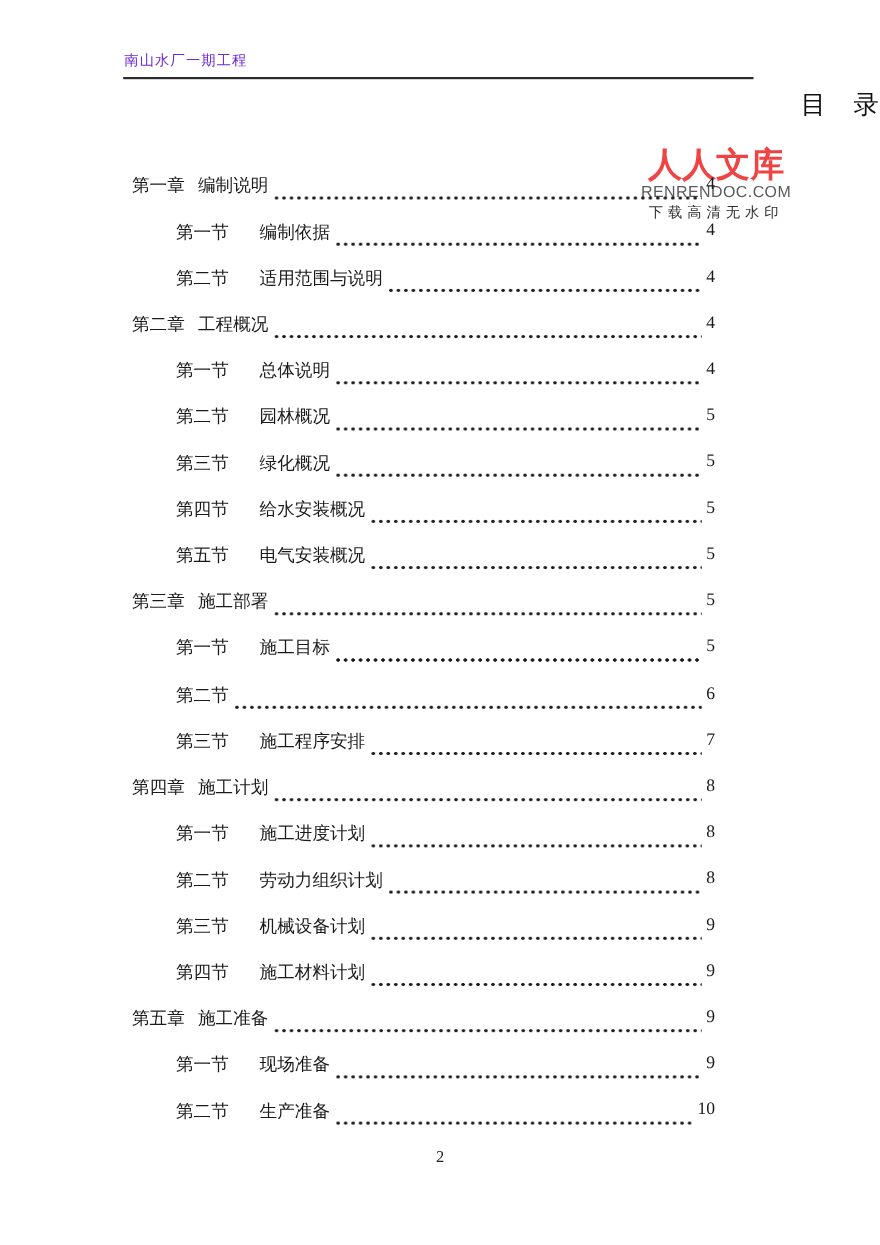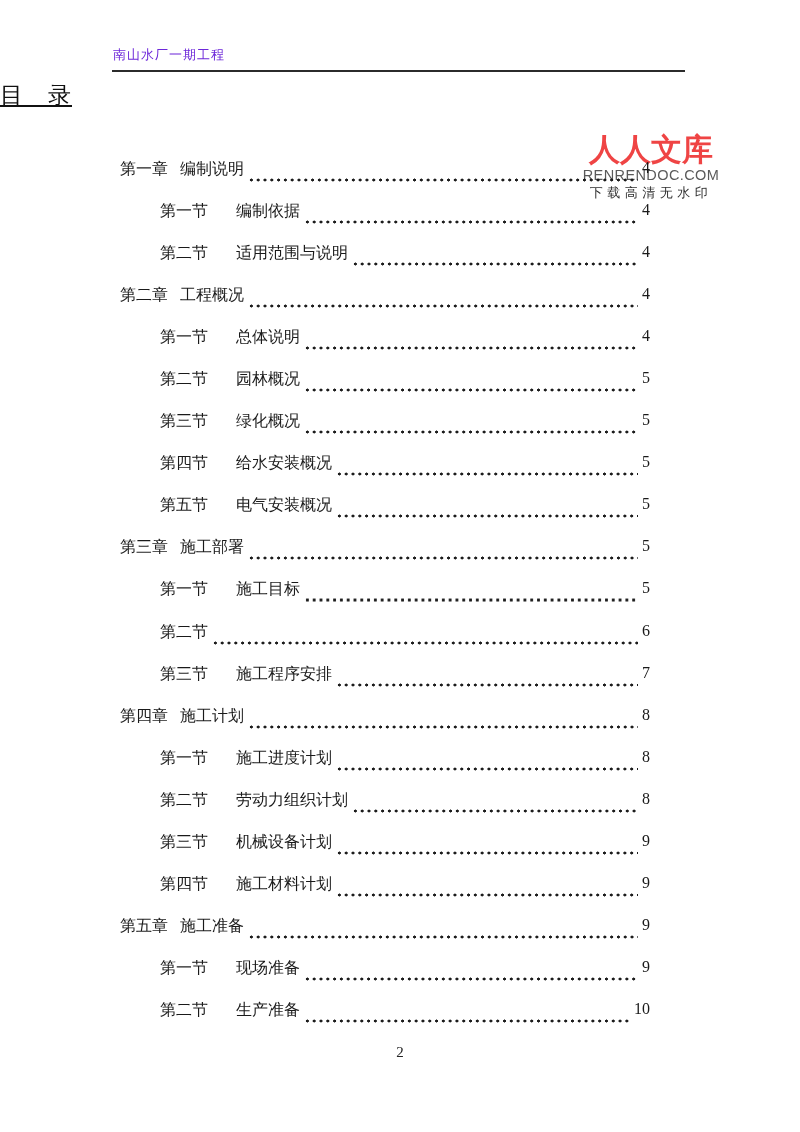--- a/index.html
+++ b/index.html
@@ -35,26 +35,25 @@
     border-top: 2px solid #2b2b2b;
   }
 
   
   .doc-title {
     position: absolute;
     left: 0;
     top: 80px;
     width: 100%;
     margin: 0;
-    text-align: left;
+    text-align: right;
     font-size: 23px;
     font-weight: normal;
     letter-spacing: 1px;
     color: #111;
-    text-decoration: underline;
   }
 
   
   .watermark {
     position: absolute;
     left: 582px;
     top: 134px;
     width: 138px;
     text-align: center;
     z-index: 0;

